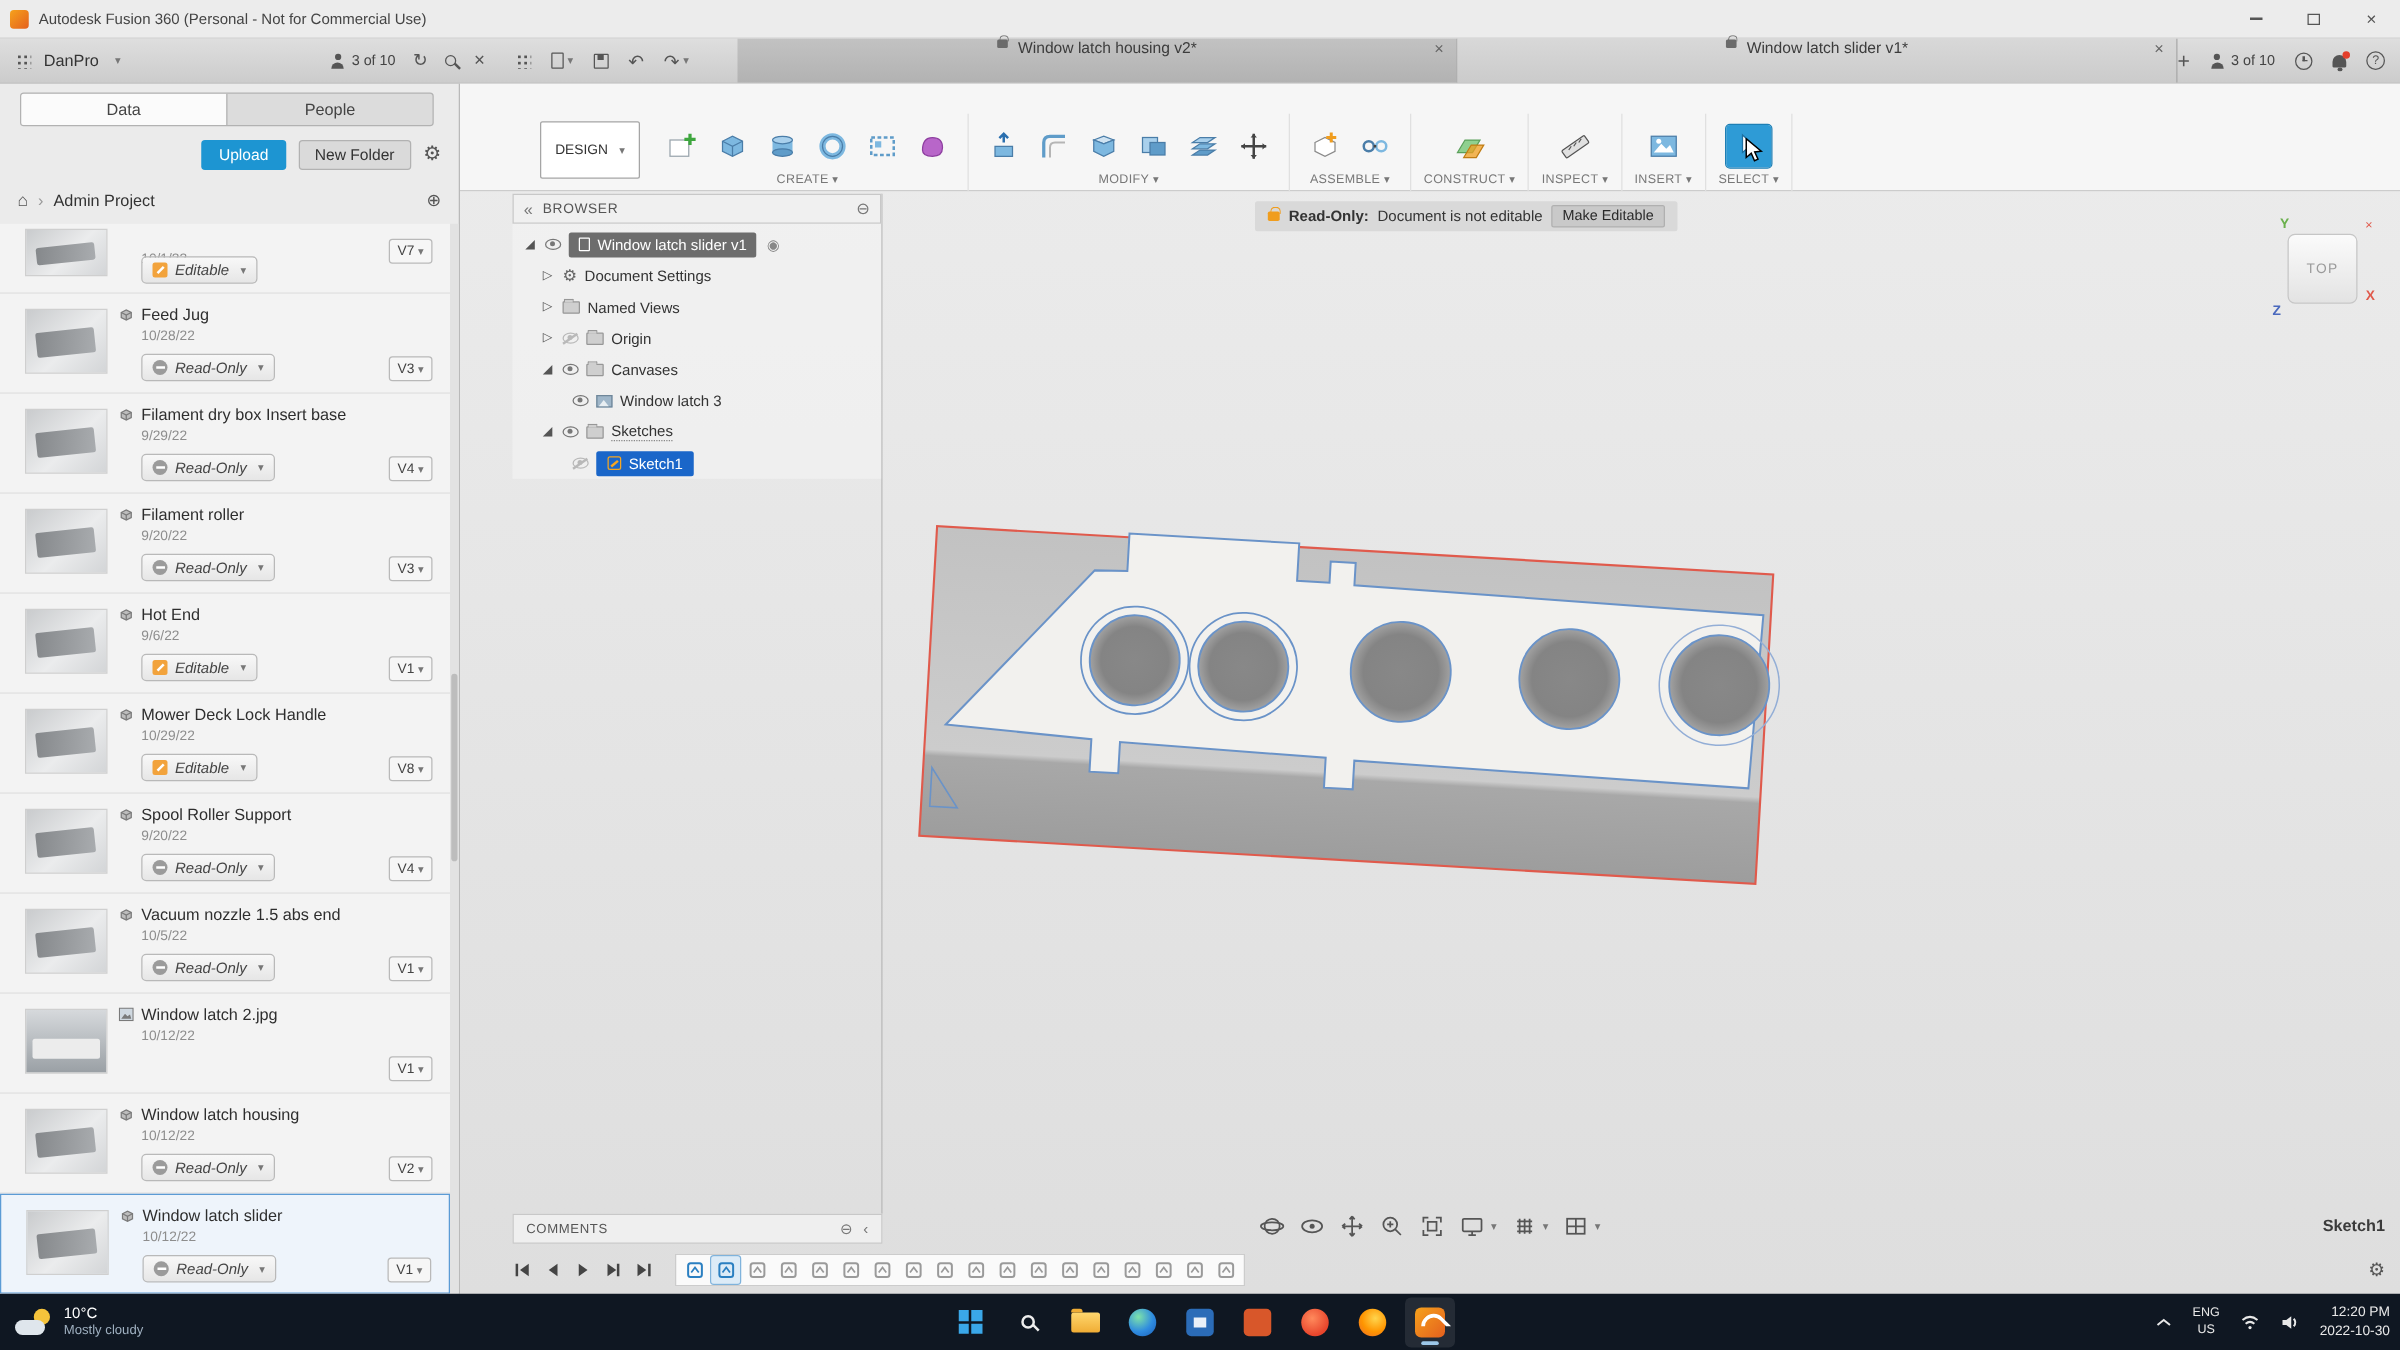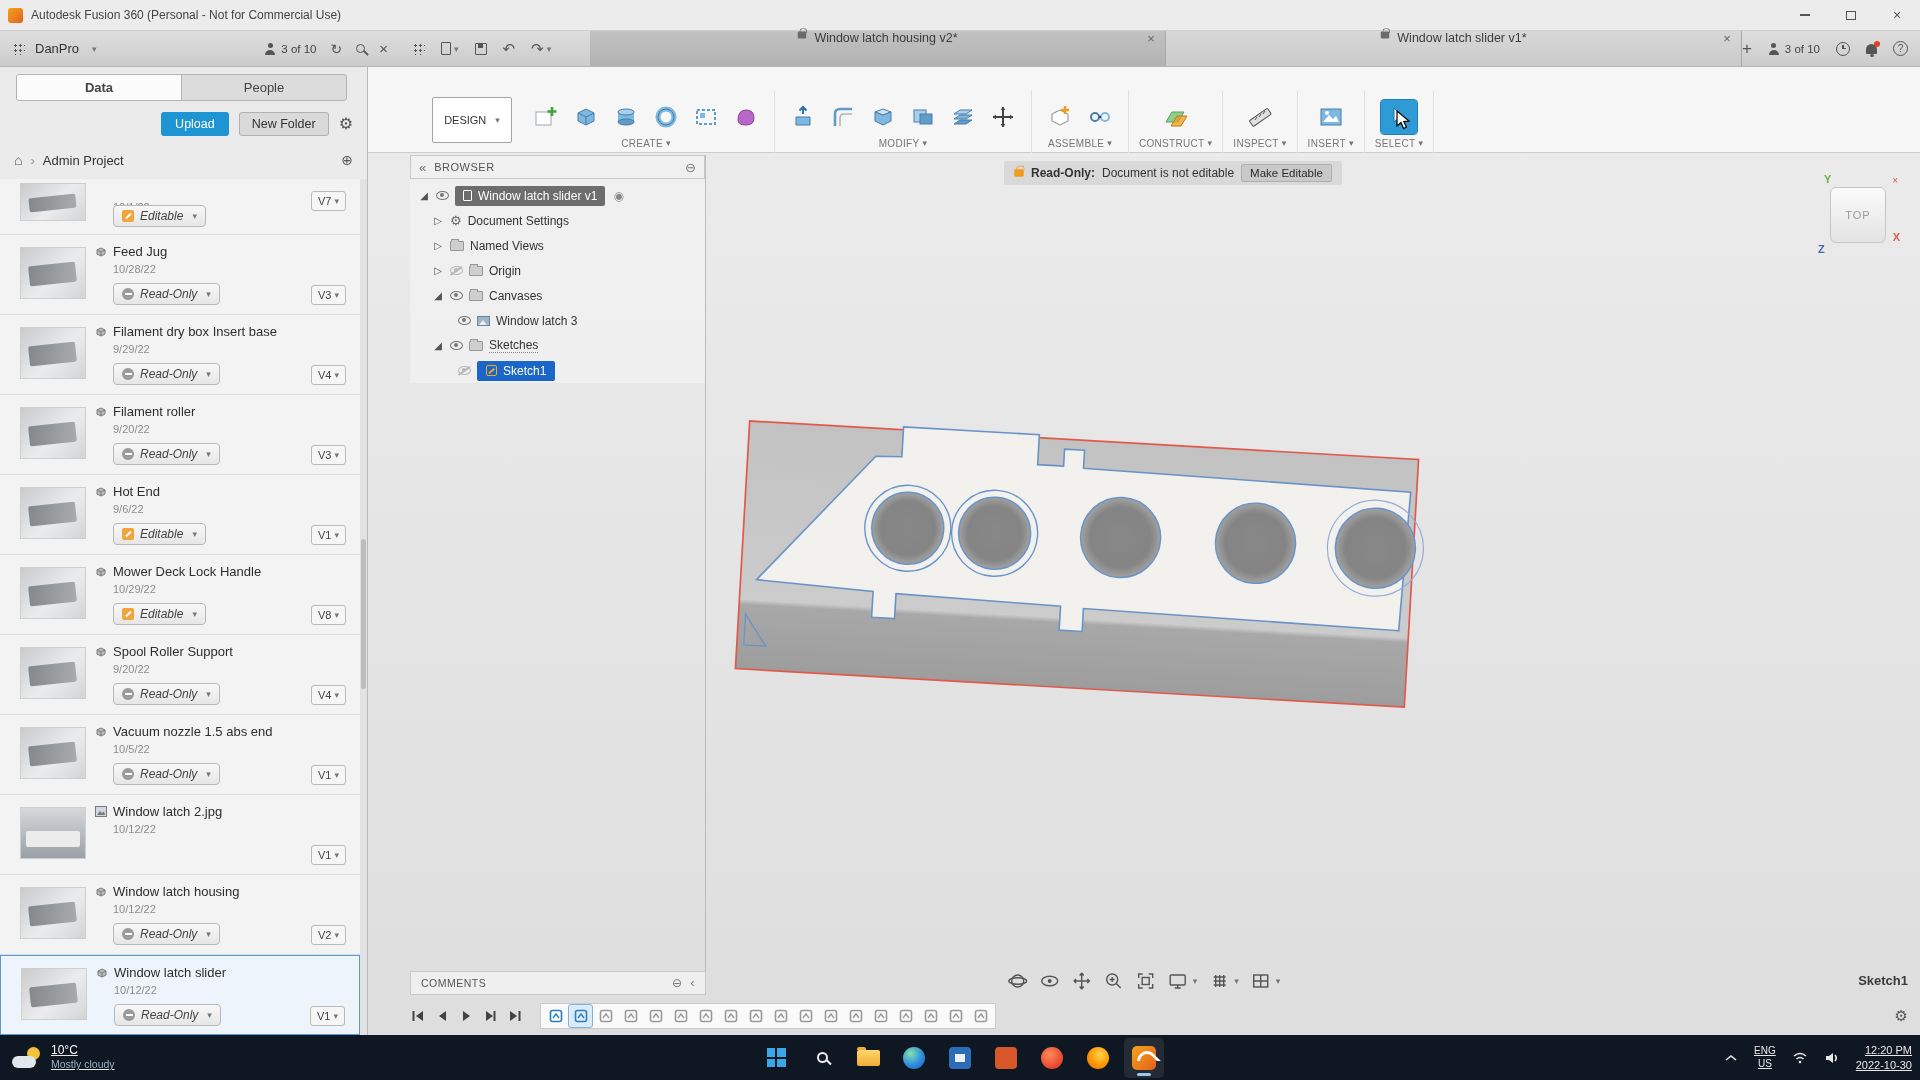--- a/index.html
+++ b/index.html
@@ -49,21 +49,21 @@
 .clock-ic::after{content:"";position:absolute;left:5.3px;top:5px;width:4px;height:1.6px;background:#555;}
 .bell{position:relative;width:11px;height:10px;background:#555;border-radius:6px 6px 1px 1px;}
 .bell::after{content:"";position:absolute;left:3.5px;bottom:-3px;width:4px;height:3px;background:#555;border-radius:50%;}
 .bell .dot{position:absolute;right:-3px;top:-3px;width:6px;height:6px;border-radius:50%;background:#e33e2b;}
 .helpc{width:15px;height:15px;border:1.6px solid #555;border-radius:50%;display:flex;align-items:center;justify-content:center;font-size:10px;color:#555;}
 
 
 #datapanel{position:absolute;top:67px;left:0;width:368px;bottom:45px;background:#ebebeb;border-right:1px solid #b9b9b9;overflow:hidden;}
 .seg{position:absolute;top:7px;left:16px;right:20px;height:27px;display:flex;border:1px solid #b2b2b2;border-radius:3px;overflow:hidden;background:#dcdcdc;}
 .seg-btn{flex:1;display:flex;align-items:center;justify-content:center;font-size:13px;color:#444;}
-.seg-btn.active{background:#fbfbfb;font-weight:bold;}
+.seg-btn.active{background:#fbfbfb;}
 .seg-btn + .seg-btn{border-left:1px solid #b2b2b2;}
 .actions-row{position:absolute;top:42px;left:0;right:14px;height:30px;display:flex;align-items:center;justify-content:flex-end;gap:10px;}
 .btn-upload{background:#1d95d2;color:#fff;border-radius:3px;padding:5px 14px;font-size:12.5px;}
 .btn-newfolder{background:#dadada;border:1px solid #b2b2b2;color:#333;border-radius:3px;padding:4px 12px;font-size:12.5px;}
 .gear-ic{font-size:16px;color:#555;line-height:1;}
 .crumb-row{position:absolute;top:80px;left:14px;right:14px;height:26px;display:flex;align-items:center;gap:8px;font-size:13px;color:#333;}
 .home-ic{font-size:14px;color:#555;}
 .crumb-sep{color:#999;}
 .globe-ic{margin-left:auto;font-size:14px;color:#555;}
 #panel-items{position:absolute;top:112px;left:0;right:7px;bottom:0;overflow:hidden;}
@@ -167,21 +167,21 @@
 .timeline{position:absolute;left:42px;right:12px;top:848px;height:30px;display:flex;align-items:center;}
 .tl-controls{display:flex;align-items:center;gap:8px;margin-right:18px;}
 .tl-controls svg{display:block;}
 #tl-strip{display:flex;align-items:center;gap:2px;background:#fafafa;border:1px solid #ccc;height:26px;padding:0 3px;}
 .tl-slot{width:23px;height:22px;display:flex;align-items:center;justify-content:center;color:#9a9a9a;border-radius:2px;}
 .tl-slot.blue{color:#2a7fc1;}
 .tl-slot.current{background:#dcebf7;outline:1px solid #7fb3dc;}
 .tl-gear{margin-left:auto;font-size:15px;color:#555;}
 
 
-#taskbar{position:absolute;left:0;right:0;bottom:0;height:45px;background:#0f1722;display:flex;align-items:center;color:#e8e8e8;text-decoration:underline;}
+#taskbar{position:absolute;left:0;right:0;bottom:0;height:45px;background:#0f1722;display:flex;align-items:center;color:#e8e8e8;}
 .tb-weather{display:flex;align-items:center;gap:9px;padding-left:12px;width:220px;}
 .wx{position:relative;width:30px;height:22px;}
 .wx::before{content:"";position:absolute;right:2px;top:0;width:13px;height:13px;border-radius:50%;background:#f5c33b;}
 .wx::after{content:"";position:absolute;left:0;bottom:1px;width:24px;height:12px;border-radius:8px;background:#dfe6ec;}
 .wx-temp{font-size:12px;color:#fff;line-height:1.25;}
 .wx-desc{font-size:10.5px;color:#9fb0c0;line-height:1.25;}
 .tb-center{position:absolute;left:50%;transform:translateX(-50%);display:flex;gap:6px;align-items:center;}
 .tb-app{width:40px;height:40px;border-radius:5px;display:flex;align-items:center;justify-content:center;position:relative;}
 .tb-app.active{background:rgba(255,255,255,.09);}
 .tb-app.active::after{content:"";position:absolute;bottom:2px;left:13px;right:13px;height:3px;border-radius:2px;background:#9cc7e8;}

